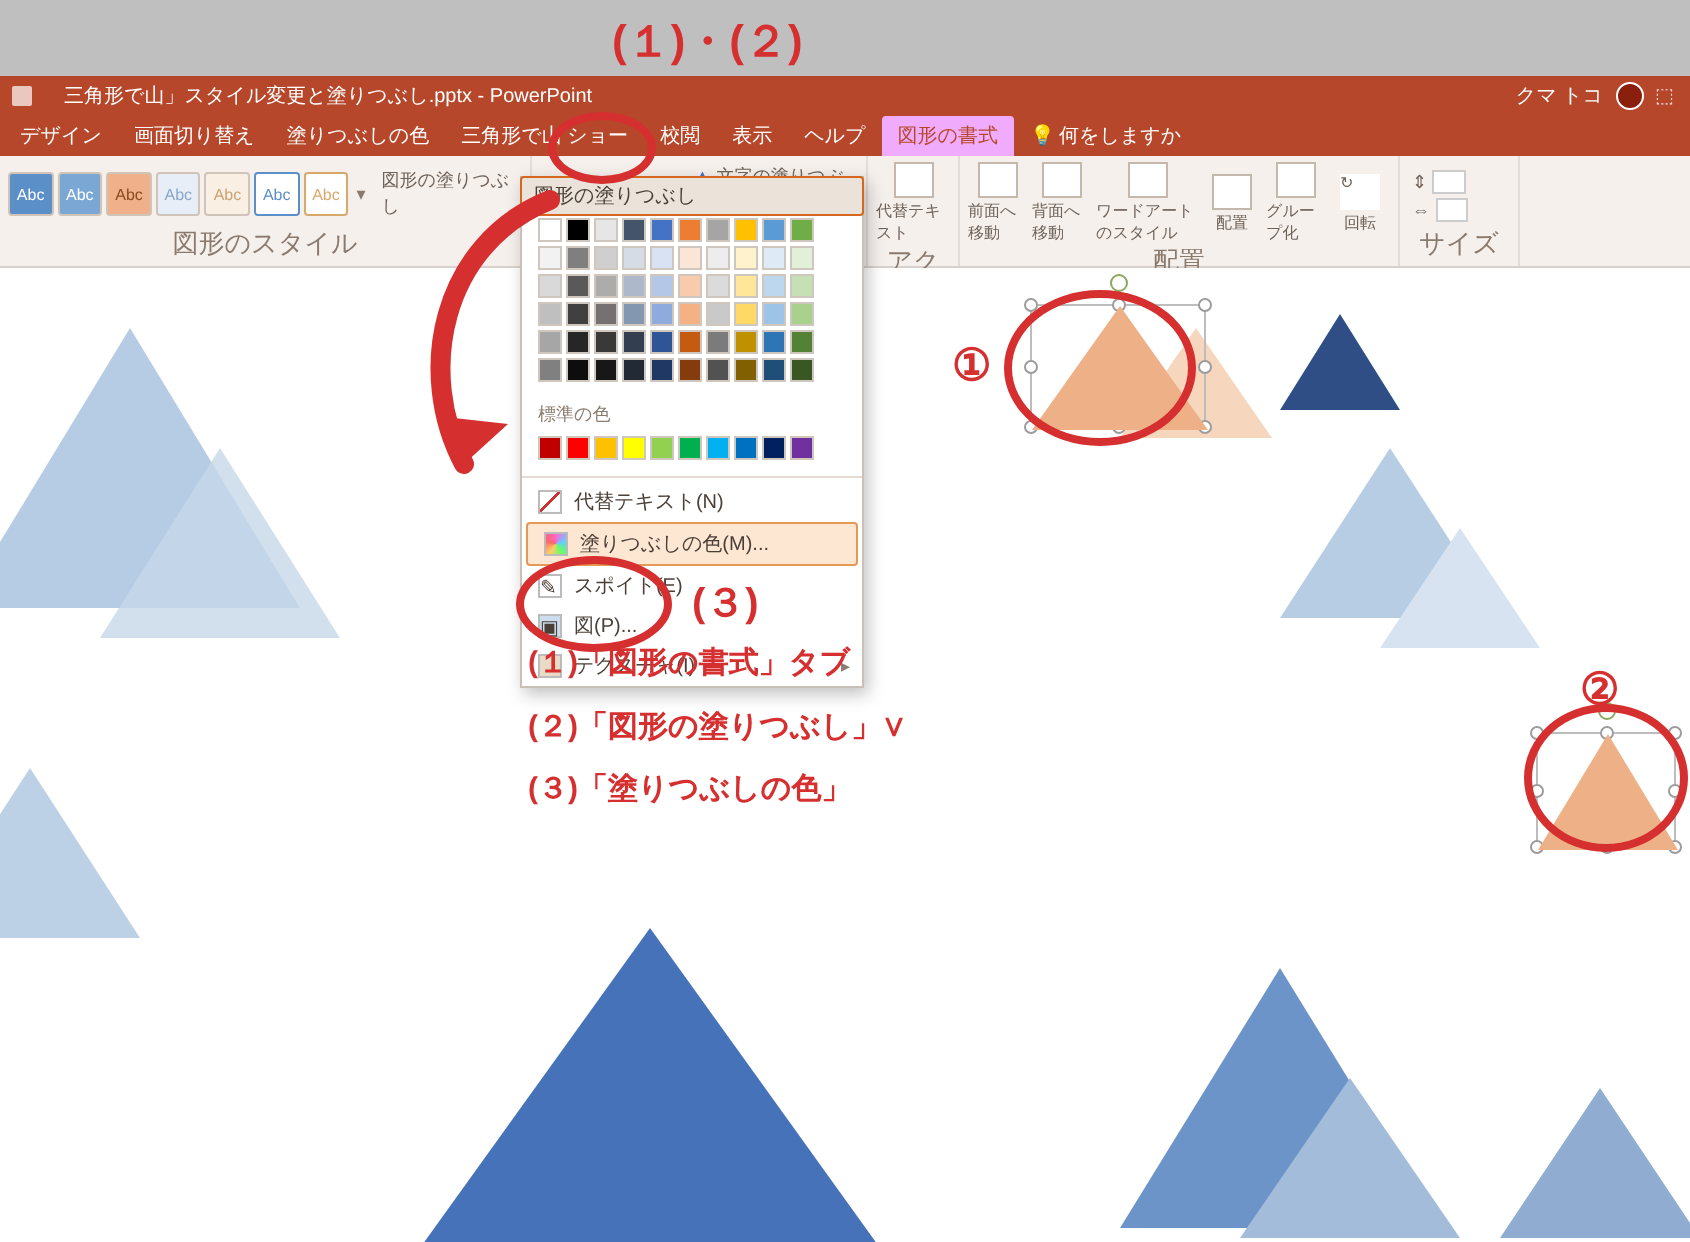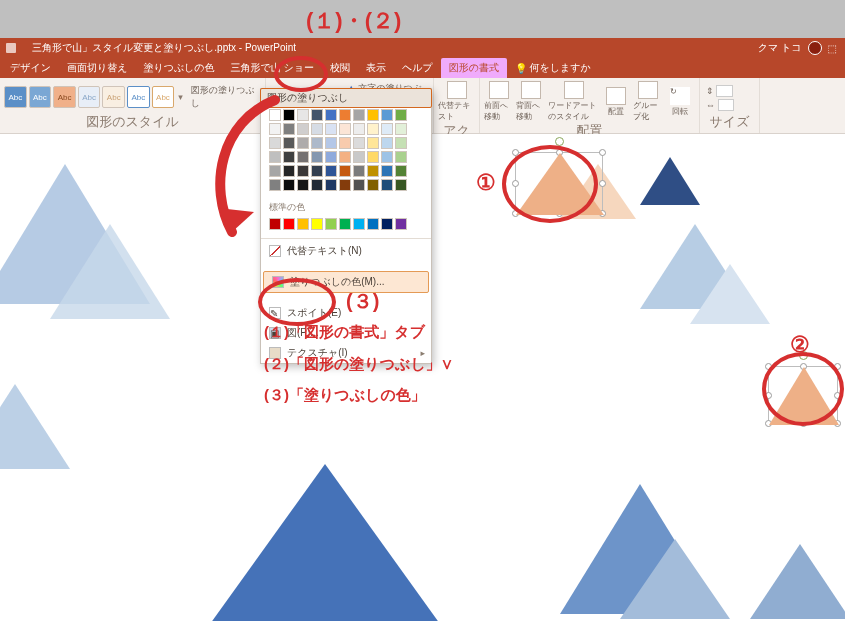--- a/index.html
+++ b/index.html
@@ -59,21 +59,21 @@
     box-shadow:2px 3px 8px rgba(0,0,0,.25);
     font-size:10px; color:#4a4038;
     z-index:30;
   }
   .dd-title{background:#ebe3da;border:1px solid #d4681f;border-radius:2px;margin:-1px;padding:2px 6px;font-size:10px;}
   .dd-section{padding:4px 8px 2px 8px;color:#8b7d70;font-size:9px;}
   .swatch-grid{display:grid;grid-template-columns:repeat(10,12px);gap:2px;padding:2px 8px 6px 8px;}
   .sw{width:12px;height:12px;border:1px solid #cfc6bd;}
   .dd-sep{height:1px;background:#e3dcd4;margin:2px 0;}
   .dd-item{display:flex;align-items:center;gap:6px;padding:3px 8px;cursor:pointer;position:relative;}
-  .dd-item.hi{background:#fde7d3;border:1px solid #e49a55;margin:10px 2px;border-radius:2px;}
+  .dd-item.hi{background:#fde7d3;border:1px solid #e49a55;margin:0 2px;border-radius:2px;}
   .dd-icon{width:12px;height:12px;border:1px solid #bbb;display:inline-block;}
   .dd-arrow{position:absolute;right:6px;font-size:9px;color:#8b7d70;}
   .std-row{display:flex;gap:2px;padding:2px 8px 6px 8px;}
   .std-row .sw{width:12px;height:12px;}
 
   
   .canvas {
     position:absolute; left:0; top:134px; right:0; bottom:0;
     background:#fff;
     overflow:hidden;

